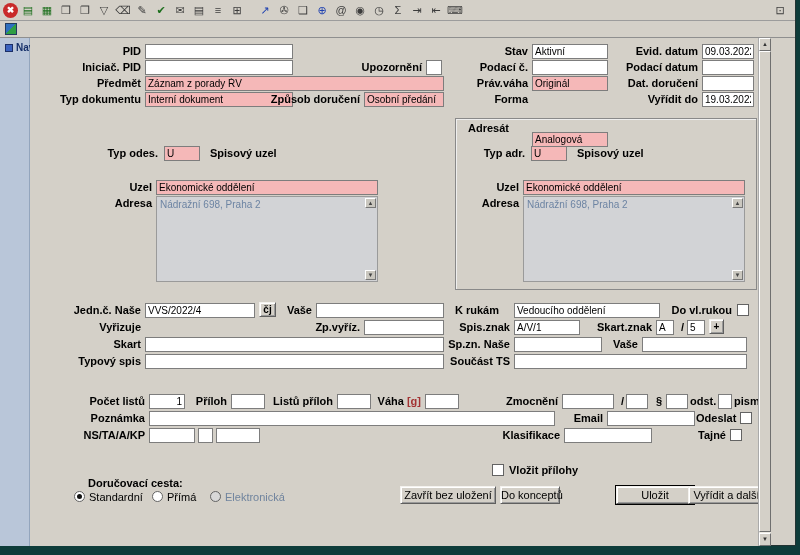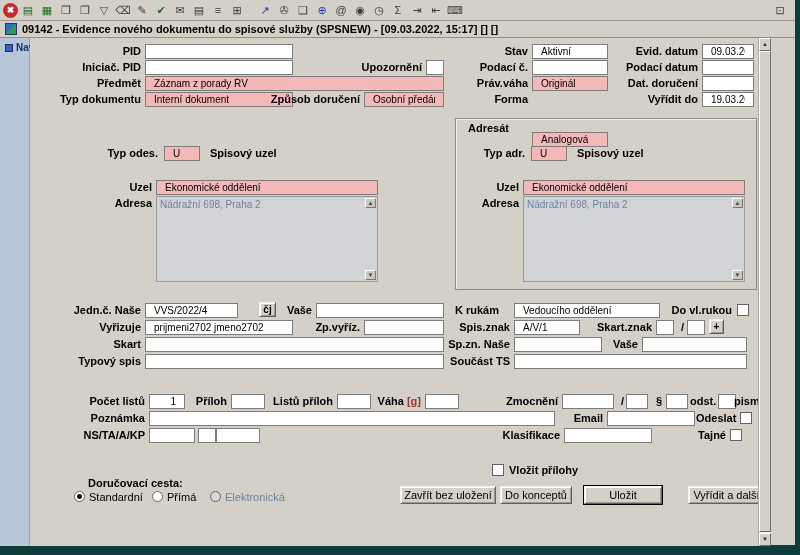--- a/index.html
+++ b/index.html
@@ -23,21 +23,21 @@
 
   
   .nav{position:absolute;left:0;top:38px;width:30px;height:508px;background:#b9c6d9;border-right:1px solid #93a5bd}
   .navicon{position:absolute;left:5px;top:6px;width:8px;height:8px;background:#3a62c0;border:1px solid #1c2f66}
   .navlbl{position:absolute;left:16px;top:4px;font-size:10px;font-weight:bold;color:#17316b}
   .canvas{position:absolute;left:30px;top:38px;width:728px;height:508px;background:#d4d0c8}
 
   
   .lbl{position:absolute;font-size:11px;font-weight:bold;color:#000;text-align:right;line-height:15px;white-space:nowrap}
   .lbl.left{text-align:left}
-  .fld{position:absolute;height:15px;border:1px solid #7d7d7d;background:#fff;font-family:"Liberation Sans",sans-serif;font-size:10px;padding:0 8px;color:#000;outline:none}
+  .fld{position:absolute;height:15px;border:1px solid #7d7d7d;background:#fff;font-family:"Liberation Sans",sans-serif;font-size:10px;padding:0 2px;color:#000;outline:none}
   .fld.right{text-align:right}
   .pink{background:#f5b8b8}
   .area{position:absolute;background:#d2d3d6;border:1px solid #9a9a9a;font-size:10px;color:#6d84a3;padding:2px 15px 2px 3px;line-height:12px}
   .sb-up,.sb-dn{position:absolute;right:1px;width:11px;height:10px;font-size:6px;color:#444;background:#cac7bf;border:1px solid;border-color:#fff #777 #777 #fff;text-align:center;line-height:9px;cursor:pointer}
   .sb-up{top:1px}.sb-dn{bottom:1px}
   .grp{position:absolute;border:1px solid #898989;box-shadow:inset 1px 1px 0 #eee}
   .grp-title{position:absolute;font-size:11px;font-weight:bold;color:#000;background:#d4d0c8;padding:0 2px;left:10px;top:3px;white-space:nowrap}
   .btn{position:absolute;height:18px;background:#d4d0c8;border:1px solid;border-color:#f4f2ee #5f5f5f #5f5f5f #f4f2ee;box-shadow:inset 1px 1px 0 #fff,inset -1px -1px 0 #9a9a9a;font-size:11px;text-align:center;line-height:16px;color:#000;cursor:pointer;white-space:nowrap}
   .btn.default{outline:1px solid #000}
   .btn.small{height:15px;font-size:10px;line-height:13px;font-weight:bold}
@@ -84,21 +84,20 @@
     <span class="tbtn">◷</span>
     <span class="tbtn">Σ</span>
     <span class="tbtn">⇥</span>
     <span class="tbtn">⇤</span>
     <span class="tbtn">⌨</span>
     <span class="tbtn tb-right">⊡</span>
   </div>
 
   <div class="titlebar">
     <span class="wicon"></span>
-    <span>09142 - Evidence nového dokumentu do spisové služby (SPSNEW) - [09.03.2022, 15:17]  []  []</span>
   </div>
 
   <div class="nav">
     <span class="navicon"></span>
     <span class="navlbl">Nav</span>
   </div>
   <div class="canvas"></div>
 
   <span class="lbl" style="left:40px;top:44px;width:101px">PID</span>
   <input class="fld" style="left: 145px; top: 44px; width: 148px;" value="">
@@ -153,31 +152,30 @@
   <span class="lbl" style="left:459px;top:180px;width:60px">Uzel</span>
   <input class="fld pink" style="left: 523px; top: 180px; width: 222px;" value="Ekonomické oddělení">
   <span class="lbl" style="left:459px;top:196px;width:60px">Adresa</span>
   <div class="area" style="left:523px;top:196px;width:222px;height:86px">
     <span>Nádražní 698, Praha 2</span>
     <span class="sb-up">▲</span>
     <span class="sb-dn">▼</span>
   </div>
 
   <span class="lbl" style="left:40px;top:303px;width:101px">Jedn.č. Naše</span>
-  <input class="fld" style="left: 145px; top: 303px; width: 93px;" value="VVS/2022/4">
+  <input class="fld" style="left: 145px; top: 303px; width: 110px;" value="VVS/2022/4">
   <span class="btn small" style="left:259px;top:302px;width:17px">čj</span>
   <span class="lbl" style="left:278px;top:303px;width:34px">Vaše</span>
   <input class="fld" style="left: 316px; top: 303px; width: 128px;" value="">
   <span class="lbl" style="left:429px;top:303px;width:70px">K rukám</span>
   <input class="fld" style="left: 514px; top: 303px; width: 146px;" value="Vedoucího oddělení">
   <span class="lbl" style="left:664px;top:303px;width:68px">Do vl.rukou</span>
   <span class="chk" style="left:737px;top:304px"></span>
 
   <span class="lbl" style="left:40px;top:320px;width:101px">Vyřizuje</span>
-  <input class="fld" style="left: 145px; top: 320px; width: 148px;" value="prijmeni2702 jmeno2702">
   <span class="lbl" style="left:300px;top:320px;width:60px">Zp.vyříz.</span>
   <input class="fld" style="left: 364px; top: 320px; width: 80px;" value="">
   <span class="lbl" style="left:440px;top:320px;width:70px">Spis.znak</span>
   <input class="fld" style="left: 514px; top: 320px; width: 66px;" value="A/V/1">
   <span class="lbl" style="left:586px;top:320px;width:66px">Skart.znak</span>
   <input class="fld" style="left: 656px; top: 320px; width: 18px;" value="A">
   <span class="lbl" style="left:676px;top:320px;width:8px">/</span>
   <input class="fld" style="left: 687px; top: 320px; width: 18px;" value="5">
   <span class="btn small" style="left:709px;top:319px;width:15px">+</span>
 
@@ -232,22 +230,22 @@
 
   <span class="lbl left" style="left:88px;top:476px;width:110px">Doručovací cesta:</span>
   <span class="rad sel" style="left:74px;top:491px"></span>
   <span class="radlbl" style="left:89px;top:491px">Standardní</span>
   <span class="rad" style="left:152px;top:491px"></span>
   <span class="radlbl" style="left:167px;top:491px">Přímá</span>
   <span class="rad disabled" style="left:210px;top:491px"></span>
   <span class="radlbl dis" style="left:225px;top:491px">Elektronická</span>
 
   <span class="btn" style="left:400px;top:486px;width:96px">Zavřít bez uložení</span>
-  <span class="btn" style="left:500px;top:486px;width:72px">Do konceptů</span>
-  <span class="btn default" style="left:584px;top:486px;width:78px">Uložit</span>
+  <span class="btn" style="left:500px;top:486px;width:60px">Do konceptů</span>
+  <span class="btn default" style="left:616px;top:486px;width:78px">Uložit</span>
   <span class="btn" style="left:688px;top:486px;width:77px">Vyřídit a další</span>
 
   <div class="vscroll">
     <span class="vs-btn" style="top:0">▲</span>
     <span class="vs-thumb"></span>
     <span class="vs-btn" style="bottom:0">▼</span>
   </div>
 
 </div>
 </div>

